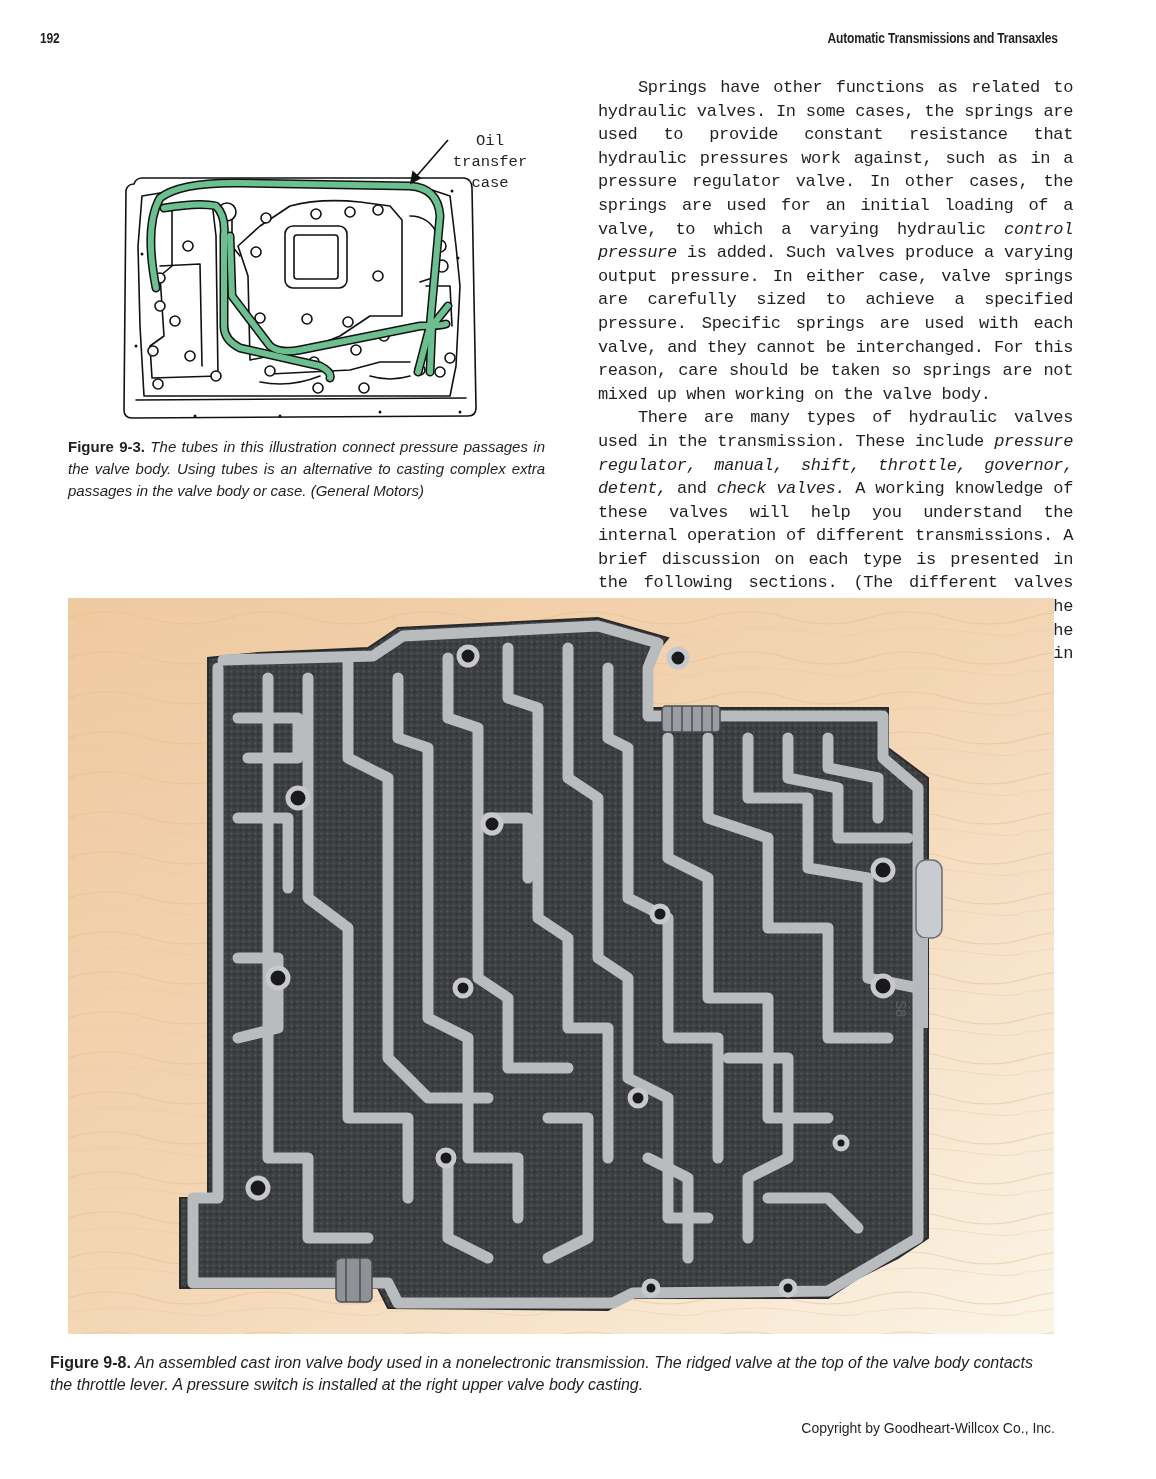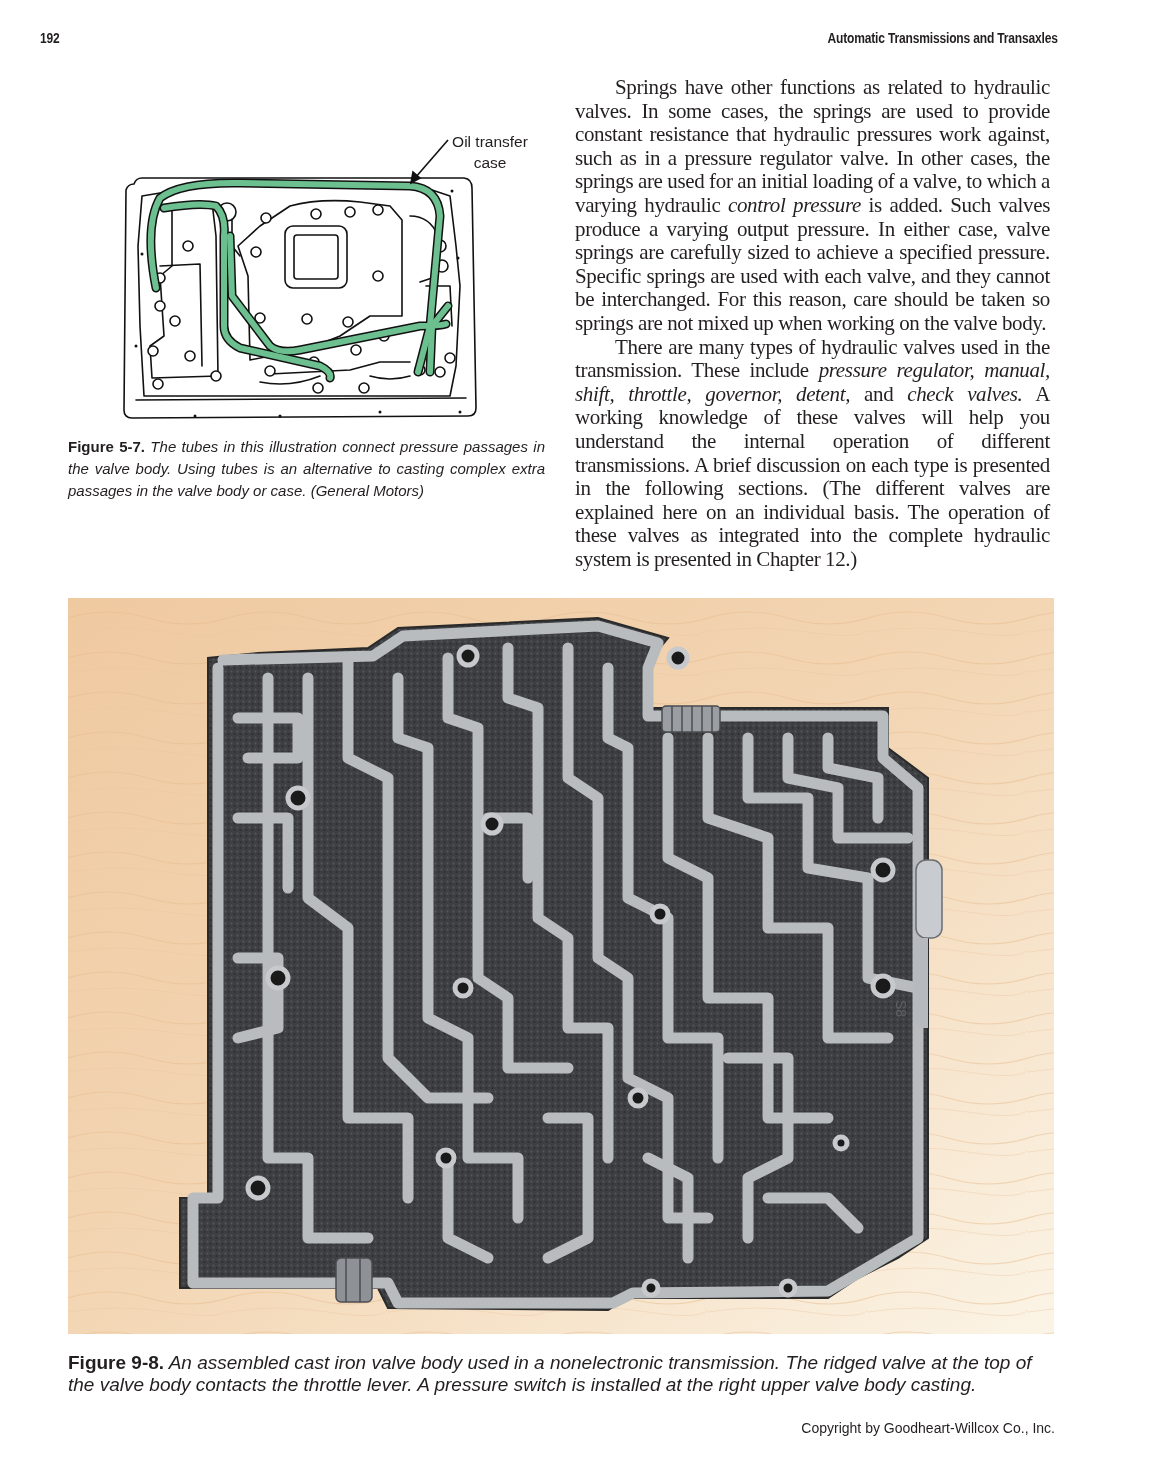--- a/index.html
+++ b/index.html
@@ -2,35 +2,35 @@
 <html><head>
 <meta charset="utf-8">
 <style>
   html, body { margin: 0; padding: 0; background: #ffffff; }
   body { width: 1156px; height: 1479px; position: relative; overflow: hidden; color: #231f20; }
   .abs { position: absolute; }
   .running-head { top: 30px; font-family: "Liberation Sans", sans-serif; font-weight: bold; font-size: 14px; letter-spacing: -0.2px; transform: scaleX(0.86); }
   #page-num { left: 40px; transform-origin: left center; }
   #book-title { right: 98px; transform-origin: right center; text-align: right; white-space: nowrap; }
 
-  .body-col { left: 575px; width: 475px; top: 76px; font-family: Liberation Serif, serif; font-size: 21px; line-height: 23.6px; text-align: justify; letter-spacing: -0.35px; word-spacing: -0.2px; }
+  .body-col { left: 598px; width: 475px; top: 76px; font-family: Liberation Mono, monospace; font-size: 17px; line-height: 23.6px; text-align: justify; letter-spacing: -0.35px; word-spacing: -0.2px; }
   .body-col p { margin: 0; text-indent: 40px; }
   .body-col em { font-style: italic; }
 
   .caption { font-family: "Liberation Sans", sans-serif; font-size: 15px; line-height: 22px; }
   .caption b { font-weight: bold; font-style: normal; }
   .caption i { font-style: italic; }
   #cap-97 { left: 68px; top: 436px; width: 477px; text-align: justify; }
-  #cap-98 { left: 68px; top: 1352px; width: 990px; font-size: 19px; line-height: 22px; }
+  #cap-98 { left: 50px; top: 1352px; width: 990px; font-size: 16px; line-height: 22px; }
 
   #copyright { right: 101px; top: 1420px; font-family: "Liberation Sans", sans-serif; font-size: 14px; }
 
   #fig97 { left: 120px; top: 126px; width: 430px; height: 300px; }
   #fig98 { left: 68px; top: 598px; width: 986px; height: 736px; overflow: hidden; }
-  #label-oil { left: 440px; top: 131px; font-family: Liberation Sans, sans-serif; font-size: 15.5px; line-height: 21px; text-align: center; width: 100px; }
+  #label-oil { left: 440px; top: 131px; font-family: Liberation Mono, monospace; font-size: 15.5px; line-height: 21px; text-align: center; width: 100px; }
 </style>
 </head>
 <body>
 
 <div id="page-num" class="abs running-head">192</div>
 <div id="book-title" class="abs running-head">Automatic Transmissions and Transaxles</div>
 
 <svg id="fig97" class="abs" viewBox="0 0 430 300" xmlns="http://www.w3.org/2000/svg">
   <g fill="none" stroke="#111" stroke-width="1.6" stroke-linejoin="round" stroke-linecap="round">
 
@@ -113,21 +113,21 @@
   <g stroke="#111" stroke-width="1.6" fill="#111">
     <line x1="328" y1="14" x2="295" y2="52"></line>
     <path d="M291 57 L293 46 L300 52 Z"></path>
   </g>
 </svg>
 <div id="label-oil" class="abs">
   <div>Oil transfer</div>
   <div>case</div>
 </div>
 
-<div id="cap-97" class="abs caption"><b>Figure 5-7.</b><i> The tubes in this illustration connect pressure passages in the valve body. Using tubes is an alternative to casting complex extra passages in the valve body or case. (General Motors)</i></div>
+<div id="cap-97" class="abs caption"><b>Figure 9-3.</b><i> The tubes in this illustration connect pressure passages in the valve body. Using tubes is an alternative to casting complex extra passages in the valve body or case. (General Motors)</i></div>
 
 <div class="abs body-col">
   <p><span>Springs have other functions as related to hydraulic valves. In some cases, the springs are used to provide constant resistance that hydraulic pressures work against, such as in a pressure regulator valve. In other cases, the springs are used for an initial loading of a valve, to which a varying hydraulic </span><em>control pressure</em><span> is added. Such valves produce a varying output pressure. In either case, valve springs are carefully sized to achieve a specified pressure. Specific springs are used with each valve, and they cannot be interchanged. For this reason, care should be taken so springs are not mixed up when working on the valve body.</span></p>
   <p><span>There are many types of hydraulic valves used in the transmission. These include </span><em>pressure regulator, manual, shift, throttle, governor, detent,</em><span> and </span><em>check valves.</em><span> A working knowledge of these valves will help you understand the internal operation of different transmissions. A brief discussion on each type is presented in the following sections. (The different valves are explained here on an individual basis. The operation of these valves as integrated into the complete hydraulic system is presented in Chapter 12.)</span></p>
 </div>
 
 <svg id="fig98" class="abs" viewBox="0 0 986 736" xmlns="http://www.w3.org/2000/svg" preserveAspectRatio="none">
   <defs>
     <linearGradient id="wood" x1="0" y1="0" x2="1" y2="1">
       <stop offset="0" stop-color="#efc9a0"></stop>

